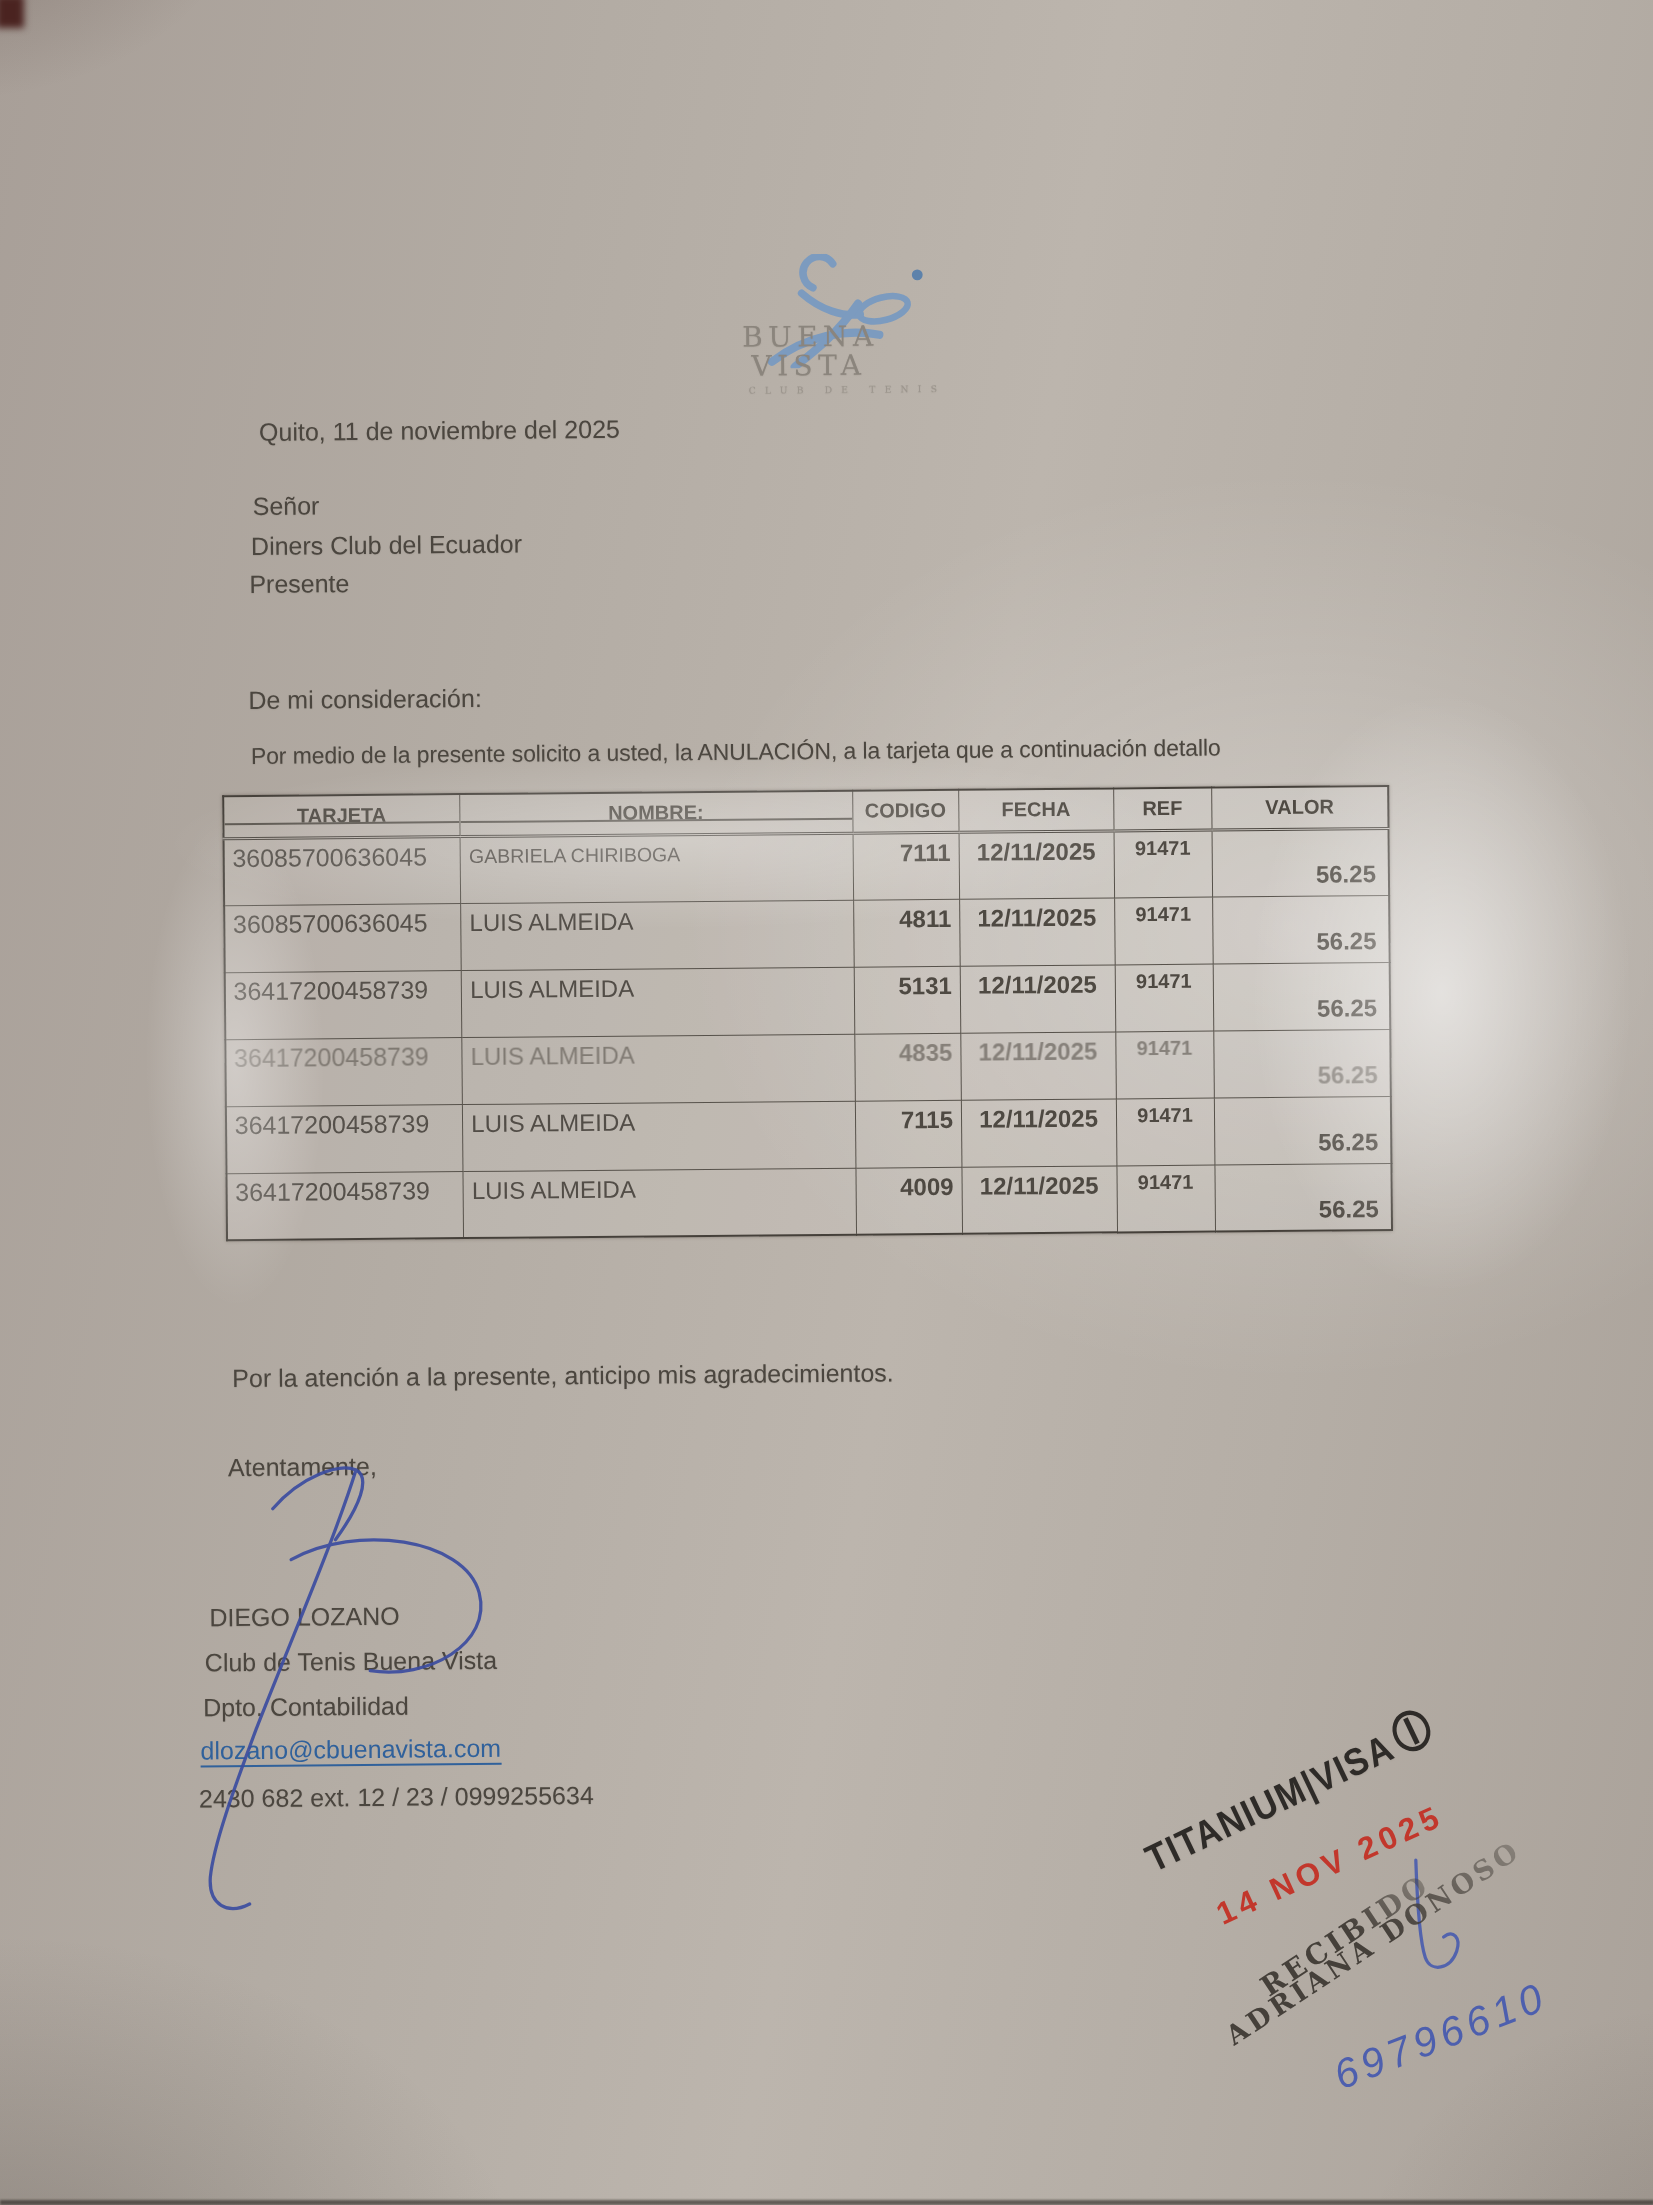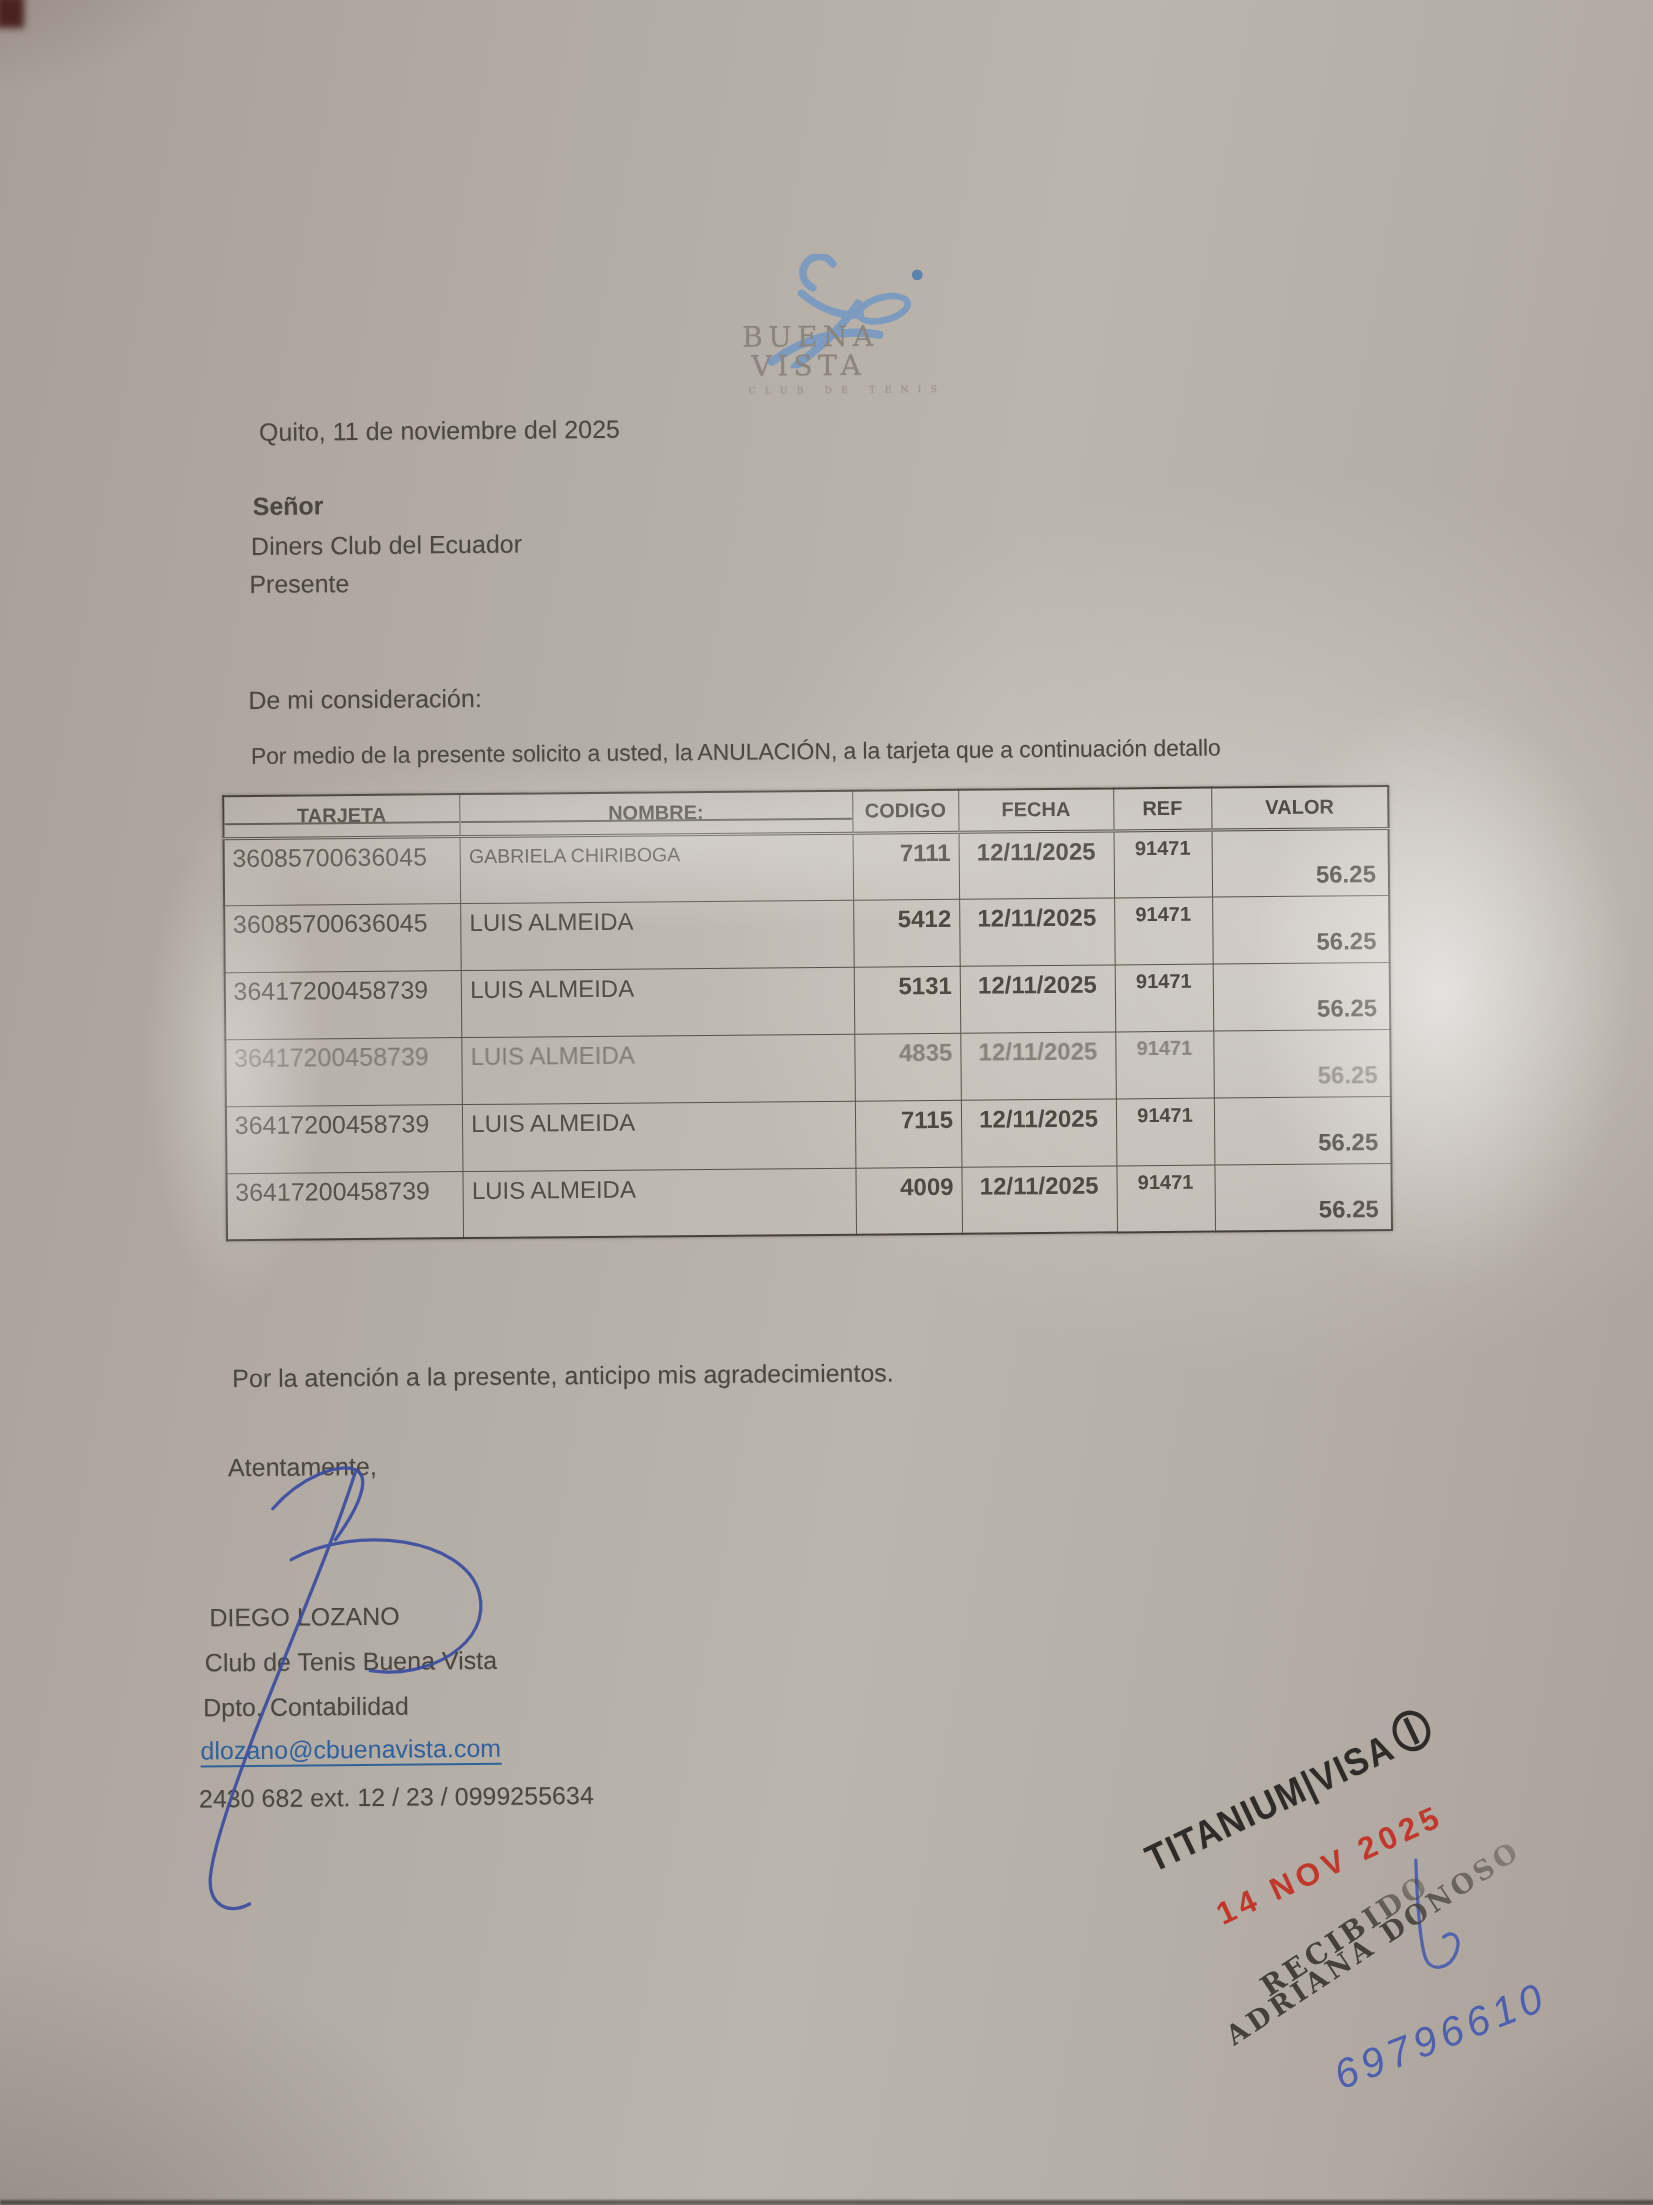--- a/index.html
+++ b/index.html
@@ -65,21 +65,21 @@
       <ellipse cx="243" cy="102" rx="46" ry="21" fill="none" stroke="#7c9bbf" stroke-width="12" transform="rotate(-14 243 102)"></ellipse>
       <path d="M92 72 C 128 104, 168 116, 200 112" fill="none" stroke="#7c9bbf" stroke-width="14" stroke-linecap="round"></path>
       <path d="M36 198 C 100 150, 175 138, 235 150" fill="none" stroke="#7c9bbf" stroke-width="15" stroke-linecap="round"></path>
       <path d="M196 92 C 155 150, 112 182, 78 208" fill="none" stroke="#7c9bbf" stroke-width="15" stroke-linecap="round"></path>
     </svg>
     <div class="abs logo-text soft" style="left:744px;top:323px;">BUENA</div>
     <div class="abs logo-text soft" style="left:753px;top:352px;">VISTA</div>
     <div class="abs logo-tag soft" style="left:750px;top:384px;">CLUB DE TENIS</div>
 
     <div class="abs line soft" style="left:260px;top:415px;">Quito, 11 de noviembre del 2025</div>
-    <div class="abs line soft" style="left:253px;top:489px;font-weight:bold;">Señor</div>
+    <div class="abs line soft" style="left:253px;top:489px;">Señor</div>
     <div class="abs line soft" style="left:251px;top:529px;">Diners Club del Ecuador</div>
     <div class="abs line soft" style="left:249px;top:567px;">Presente</div>
     <div class="abs line soft" style="left:247px;top:683px;">De mi consideración:</div>
     <div class="abs line body-line soft" style="left:249px;top:739px;">Por medio de la presente solicito a usted, la ANULACIÓN, a la tarjeta que a continuación detallo</div>
 
     <table class="det abs" style="left:220px;top:790px;">
       <colgroup>
         <col style="width:236px">
           <col style="width:393px">
           <col style="width:106px">
@@ -102,21 +102,21 @@
           <td class="c-card">36085700636045</td>
           <td class="c-name small">GABRIELA CHIRIBOGA</td>
           <td class="c-cod">7111</td>
           <td class="c-fec">12/11/2025</td>
           <td class="c-ref">91471</td>
           <td class="c-val">56.25</td>
         </tr>
         <tr>
           <td class="c-card">36085700636045</td>
           <td class="c-name">LUIS ALMEIDA</td>
-          <td class="c-cod">5412</td>
+          <td class="c-cod">4811</td>
           <td class="c-fec">12/11/2025</td>
           <td class="c-ref">91471</td>
           <td class="c-val">56.25</td>
         </tr>
         <tr>
           <td class="c-card">36417200458739</td>
           <td class="c-name">LUIS ALMEIDA</td>
           <td class="c-cod">5131</td>
           <td class="c-fec">12/11/2025</td>
           <td class="c-ref">91471</td>

